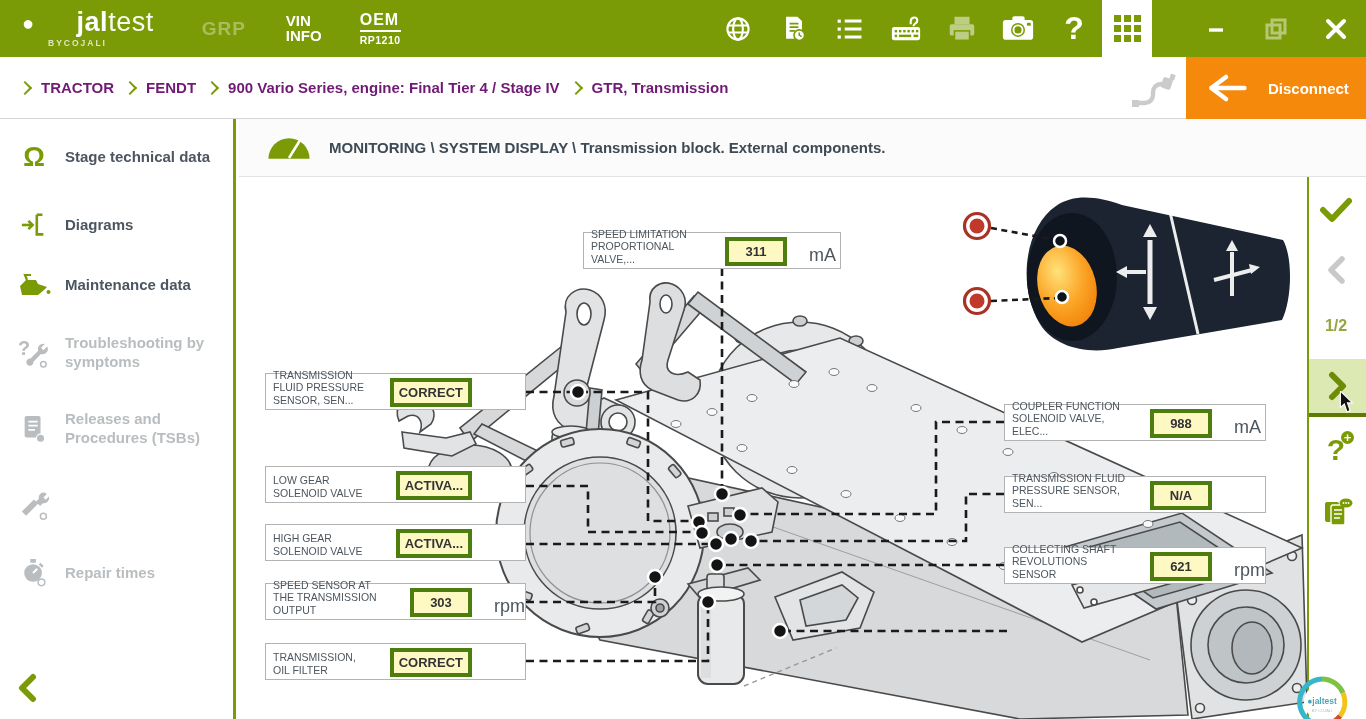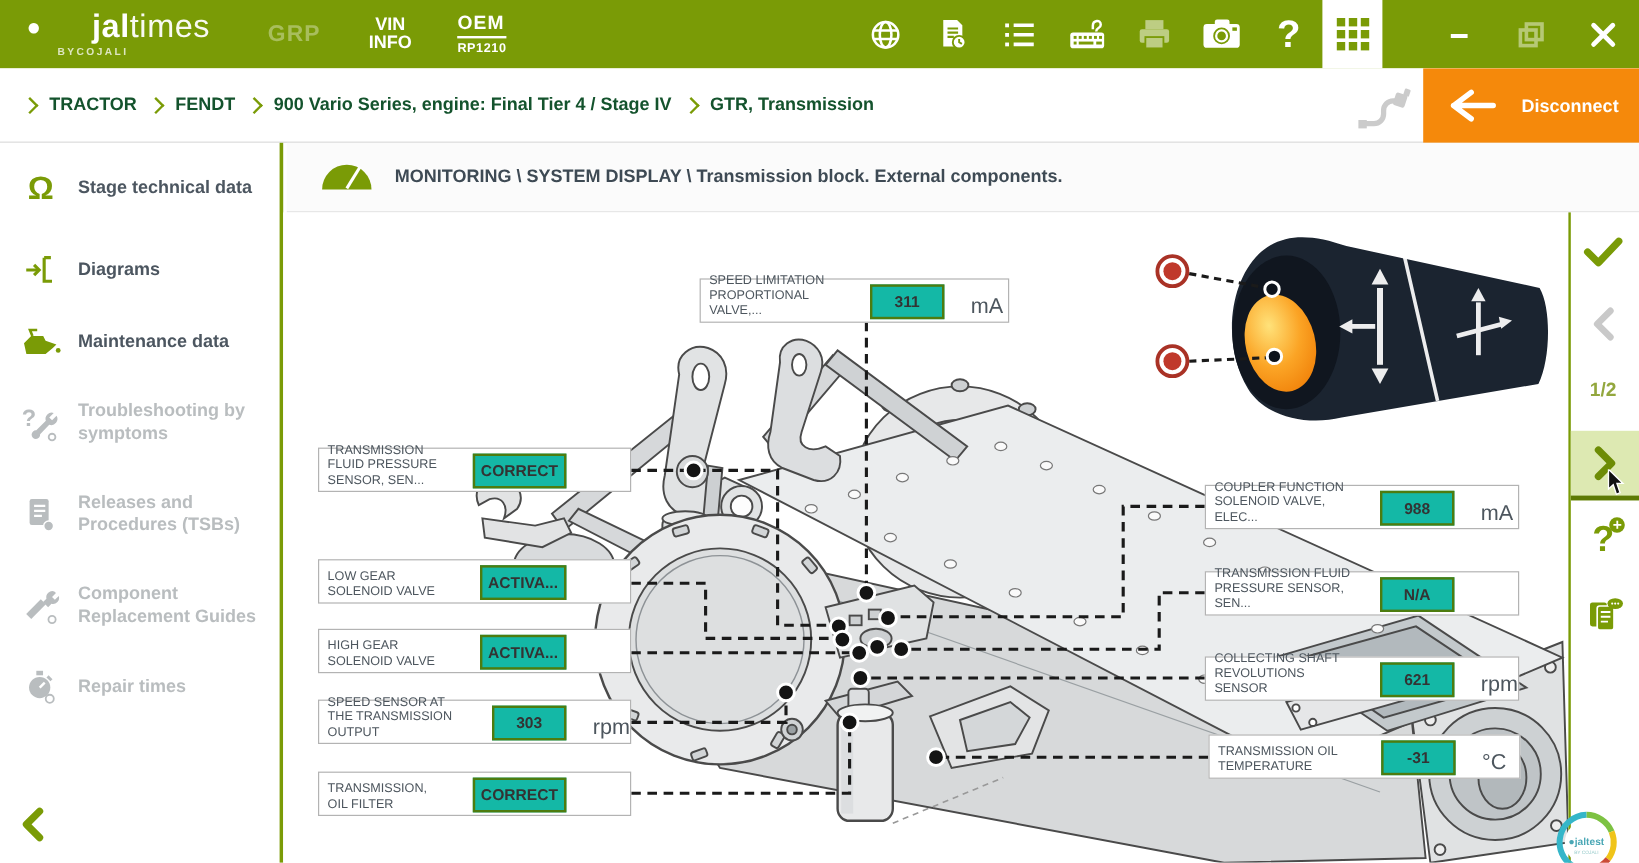--- a/index.html
+++ b/index.html
@@ -9,37 +9,37 @@
   
   .topbar{position:absolute;left:0;top:0;width:1366px;height:57px;background:#7a9b06;
           display:flex;align-items:center;}
   .brand{display:flex;flex-direction:column;margin-left:22px;line-height:1;color:#fff;}
   .brand .line1{font-size:27px;letter-spacing:.5px;display:flex;align-items:center;}
   .brand .dot{font-size:20px;margin-right:2px;}
   .brand .b{font-weight:bold;margin-left:40px;}
   .brand .t{font-weight:300;opacity:.95;}
   .brand .byline{font-size:8.5px;letter-spacing:2px;font-weight:bold;opacity:.75;margin:3px 0 0 26px;}
   .grp{margin-left:48px;font-size:19px;font-weight:bold;color:rgba(255,255,255,.35);letter-spacing:1px;}
-  .vin{margin-left:40px;color:#fff;font-weight:bold;font-size:15px;line-height:.95;text-align:center;}
+  .vin{margin-left:40px;color:#fff;font-weight:bold;font-size:15px;line-height:.95;text-align:left;}
   .oem{margin-left:38px;color:#fff;text-align:left;line-height:1;}
   .oem .o1{font-weight:bold;font-size:16px;border-bottom:2px solid #fff;padding-bottom:2px;letter-spacing:1px;}
   .oem .o2{font-weight:bold;font-size:10.5px;margin-top:3px;letter-spacing:.5px;}
   .tb-icons{position:absolute;left:710px;top:0;height:57px;display:flex;align-items:center;}
   .tb-btn{width:56px;height:57px;display:flex;align-items:center;justify-content:center;cursor:pointer;}
   .tb-help{color:#fff;font-size:32px;font-weight:bold;}
   .apps-tile{width:50px;height:57px;background:#fff;display:flex;align-items:center;justify-content:center;}
   .apps-grid{display:grid;grid-template-columns:repeat(3,7px);grid-template-rows:repeat(3,7px);gap:3px;}
   .apps-grid i{background:#7a9b06;display:block;}
   .winbtns{position:absolute;right:0;top:0;height:57px;display:flex;align-items:center;}
   .winbtn{width:60px;height:57px;display:flex;align-items:center;justify-content:center;cursor:pointer;}
 
   
   .subbar{position:absolute;left:0;top:57px;width:1366px;height:62px;background:#fff;
           border-bottom:1px solid #d6d6d6;box-sizing:border-box;display:flex;align-items:center;}
-  .crumbs{display:flex;align-items:center;margin-left:18px;gap:9px;font-size:15px;font-weight:bold;color:#14532d;}
+  .crumbs{display:flex;align-items:center;margin-left:18px;gap:9px;font-size:15px;font-weight:bold;color:#701a75;}
   .chev{width:8px;height:8px;border-right:2.6px solid #7a9b06;border-top:2.6px solid #7a9b06;
         transform:rotate(45deg);display:inline-block;margin:0 2px;}
   .crumb{cursor:pointer;white-space:nowrap;}
   .connector-ic{position:absolute;right:190px;top:70px;}
   .disconnect{position:absolute;right:0;top:57px;width:180px;height:62px;background:#f5890b;color:#fff;
               display:flex;align-items:center;gap:20px;cursor:pointer;}
   .disconnect .lbl{font-size:15px;font-weight:bold;}
 
   
   .sidebar{position:absolute;left:0;top:119px;width:236px;height:600px;background:#fff;
@@ -58,22 +58,22 @@
   .main-header{position:absolute;left:239px;top:119px;width:1127px;height:58px;background:#fbfbfb;
                border-bottom:1px solid #e2e2e2;box-sizing:border-box;display:flex;align-items:center;gap:16px;}
   .main-header .gauge{margin-left:26px;}
   .main-header .title{font-size:15px;font-weight:bold;color:#3e4a54;}
 
   
   .canvas{position:absolute;left:236px;top:177px;width:1071px;height:542px;background:#fff;}
   .callout{position:absolute;display:flex;align-items:flex-end;gap:22px;background:#fff;
            border:1px solid #b3b3b3;padding:20px 5px 2px 7px;box-sizing:border-box;height:37px;}
   .callout .lbl{flex:1;font-size:10.5px;line-height:1.22;color:#4d565e;}
-  .callout .val{min-width:62px;height:29px;border:2px solid #4d7c0f;display:flex;align-items:center;
-                justify-content:center;font-weight:bold;font-size:13px;color:#333;background:#14b8a6;
+  .callout .val{min-width:62px;height:29px;border:4px solid #4d7c0f;display:flex;align-items:center;
+                justify-content:center;font-weight:bold;font-size:13px;color:#333;background:#fef9c3;
                 padding:0 5px;box-sizing:border-box;cursor:pointer;flex:none;}
   .callout .unit{font-size:18px;color:#4d565e;width:26px;flex:none;}
 
   
   .rail{position:absolute;left:1307px;top:177px;width:59px;height:542px;background:#fff;
         border-left:2px solid #7a9b06;box-sizing:border-box;}
   .rail-btn{position:absolute;left:0;width:54px;display:flex;align-items:center;justify-content:center;}
   .pager{font-size:16px;color:#93a73e;font-weight:bold;}
   .rail-active{position:absolute;left:0;top:182px;width:57px;height:58px;background:#dde9b2;
                border-bottom:4px solid #5d7a04;box-sizing:border-box;display:flex;align-items:center;
@@ -86,21 +86,21 @@
   .watermark{position:absolute;left:1294px;top:674px;}
 </style>
 </head>
 <body>
 
 <div class="topbar">
   <div class="brand">
     <div class="line1">
       <span class="dot">●</span>
         <span class="b">jal</span>
-        <span class="t">times</span>
+        <span class="t">test</span>
     </div>
     <div class="byline">BYCOJALI</div>
   </div>
   <div class="grp">GRP</div>
   <div class="vin">
     <div>VIN</div>
     <div>INFO</div>
   </div>
   <div class="oem">
     <div class="o1">OEM</div>
@@ -280,21 +280,20 @@
     <span class="lab" style="max-width:170px">Releases and Procedures (TSBs)</span>
   </div>
   <div class="sb-item disabled" style="min-height:56px">
     <span class="ic">
       <svg width="32" height="30" viewBox="0 0 34 32">
         <path d="M4 23 L17 10 l4.5 4.5 L8.5 27.5 z" fill="#b9bdbf"></path>
         <path d="M29 3 a5.5 5.5 0 0 0 -7 6.5 l-3 3 4.5 4.5 3 -3 a5.5 5.5 0 0 0 6.5 -7 l-3.5 3.5 -2.5 -2.5 3.5 -3.5 z" fill="#b9bdbf"></path>
         <circle cx="27" cy="28" r="3.2" fill="none" stroke="#b9bdbf" stroke-width="1.6"></circle>
       </svg>
     </span>
-    <span class="lab" style="max-width:180px">Component Replacement Guides</span>
   </div>
   <div class="sb-item disabled">
     <span class="ic">
       <svg width="28" height="30" viewBox="0 0 30 32">
         <rect x="11" y="1" width="6" height="4" fill="#b9bdbf"></rect>
         <path d="M21 6 l3.5 3.5" stroke="#b9bdbf" stroke-width="2.6"></path>
         <circle cx="14" cy="16" r="9.5" fill="#b9bdbf"></circle>
         <path d="M14 16 l4.5 -4.5" stroke="#fff" stroke-width="2.2"></path>
         <circle cx="23" cy="26" r="3.6" fill="none" stroke="#b9bdbf" stroke-width="1.6"></circle>
       </svg>
@@ -527,25 +526,20 @@
   <div class="callout" style="left:768px;top:299px;width:262px">
     <span class="lbl">TRANSMISSION FLUID PRESSURE SENSOR, SEN...</span>
     <span class="val">N/A</span>
     <span class="unit"></span>
   </div>
   <div class="callout" style="left:768px;top:370px;width:262px">
     <span class="lbl">COLLECTING SHAFT REVOLUTIONS SENSOR</span>
     <span class="val">621</span>
     <span class="unit">rpm</span>
   </div>
-  <div class="callout" style="left:771px;top:435px;width:260px">
-    <span class="lbl">TRANSMISSION OIL TEMPERATURE</span>
-    <span class="val">-31</span>
-    <span class="unit">°C</span>
-  </div>
 </div>
 
 <div class="rail">
   <div class="rail-btn" style="top:20px">
     <svg width="34" height="26" viewBox="0 0 34 26">
       <path d="M4 13 L13 22 L30 4" stroke="#7a9b06" stroke-width="6" fill="none" stroke-linecap="round" stroke-linejoin="round"></path>
     </svg>
   </div>
   <div class="rail-btn" style="top:78px">
     <svg width="20" height="30" viewBox="0 0 20 30">

